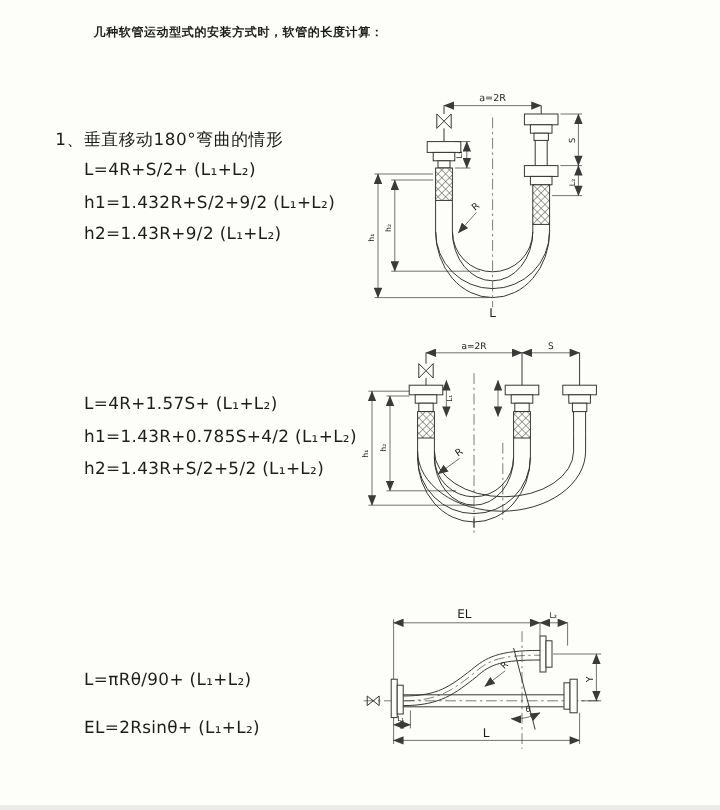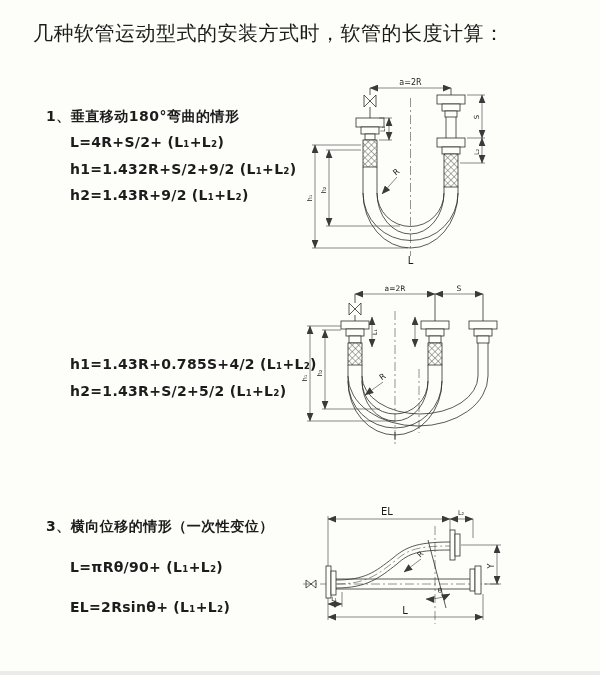--- a/index.html
+++ b/index.html
@@ -2,47 +2,47 @@
 <html><head>
 <meta charset="utf-8">
 <style>
   html,body{margin:0;padding:0;background:#888;}
   .page{
     position:relative;width:600px;height:675px;margin:0 auto;
     background:#fdfdf9;overflow:hidden;
     font-family:"DejaVu Sans","Liberation Sans",sans-serif;color:#1c1c1c;
   }
   .t{position:absolute;white-space:nowrap;}
-  .title{font-size:20px;font-weight:400;letter-spacing:.5px;}
-  .heading{font-size:14px;font-weight:700;letter-spacing:.5px;}
-  .formula{font-size:14px;font-weight:700;letter-spacing:.3px;}
+  .title{font-size:10px;font-weight:700;letter-spacing:.5px;margin-left:45px;}
+  .heading{font-size:14px;font-weight:400;letter-spacing:.5px;}
+  .formula{font-size:14px;font-weight:400;letter-spacing:.3px;}
   svg{position:absolute;overflow:visible;}
   .dl{stroke:#2e2e2e;stroke-width:.8;fill:none;}
   .dm{stroke:#3a3a3a;stroke-width:.6;fill:none;}
   .cl{stroke:#3a3a3a;stroke-width:.55;fill:none;stroke-dasharray:9 3 2 3;}
   .fl{fill:#fdfdf9;stroke:#2e2e2e;stroke-width:.8;}
   svg text{fill:#1c1c1c;font-family:"DejaVu Sans","Liberation Sans",sans-serif;}
   .edge{position:absolute;left:0;right:0;bottom:0;height:4px;background:#ebebe7;}
 </style>
 </head>
 <body>
 
 <div class="page">
 
   <div class="t title" style="left:33px;top:20px">几种软管运动型式的安装方式时，软管的长度计算：</div>
 
   <div class="t heading" style="left:46px;top:108px">1、垂直移动180°弯曲的情形</div>
   <div class="t formula" style="left:70px;top:134px">L=4R+S/2+ (L₁+L₂)</div>
   <div class="t formula" style="left:70px;top:161px">h1=1.432R+S/2+9/2 (L₁+L₂)</div>
   <div class="t formula" style="left:70px;top:187px">h2=1.43R+9/2 (L₁+L₂)</div>
 
+  <div class="t formula" style="left:70px;top:329px">L=4R+1.57S+ (L₁+L₂)</div>
   <div class="t formula" style="left:70px;top:356px">h1=1.43R+0.785S+4/2 (L₁+L₂)</div>
   <div class="t formula" style="left:70px;top:383px">h2=1.43R+S/2+5/2 (L₁+L₂)</div>
 
-  <div class="t heading" style="left:46px;top:518px">3、横向位移的情形（一次性变位）</div>
   <div class="t formula" style="left:70px;top:559px">L=πRθ/90+ (L₁+L₂)</div>
   <div class="t formula" style="left:70px;top:599px">EL=2Rsinθ+ (L₁+L₂)</div>
 
   <svg style="left:295px;top:68px" width="300" height="200" viewBox="0 0 300 200">
     <defs>
       <marker id="a1" viewBox="0 0 10 8" refX="9.5" refY="4" markerWidth="9" markerHeight="7" orient="auto-start-reverse" markerUnits="userSpaceOnUse">
         <path d="M0,0 L10,4 L0,8 Z" fill="#3a3a3a"></path>
       </marker>
       <pattern id="p1" width="4.5" height="4.5" patternUnits="userSpaceOnUse" patternTransform="rotate(45)">
         <rect width="4.5" height="4.5" fill="#fdfdf9"></rect>

